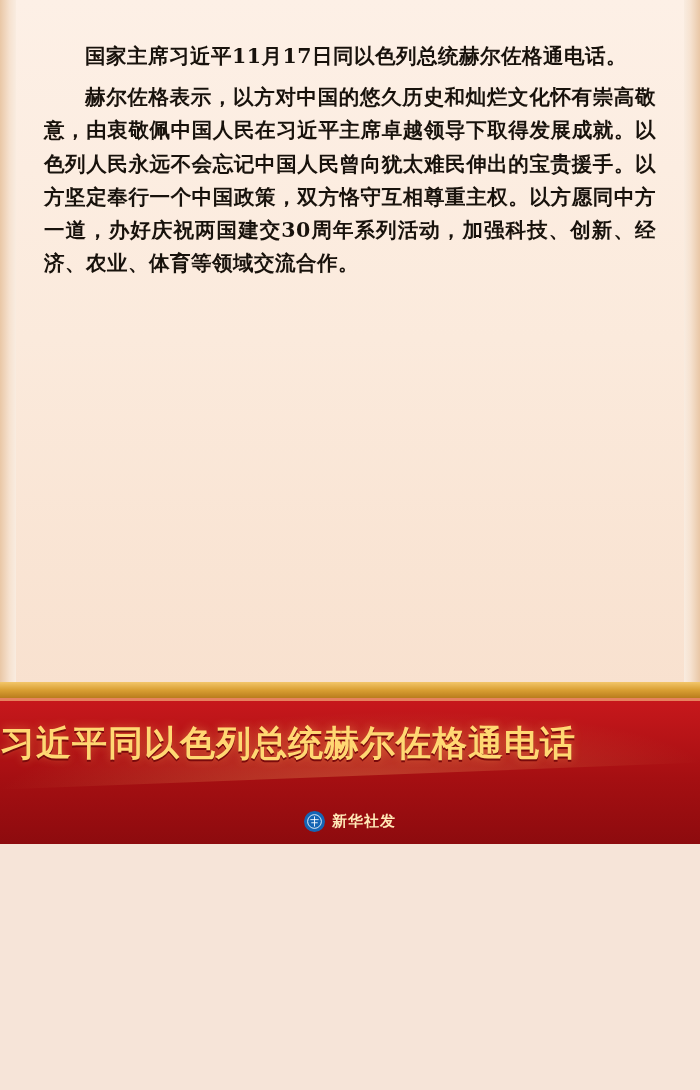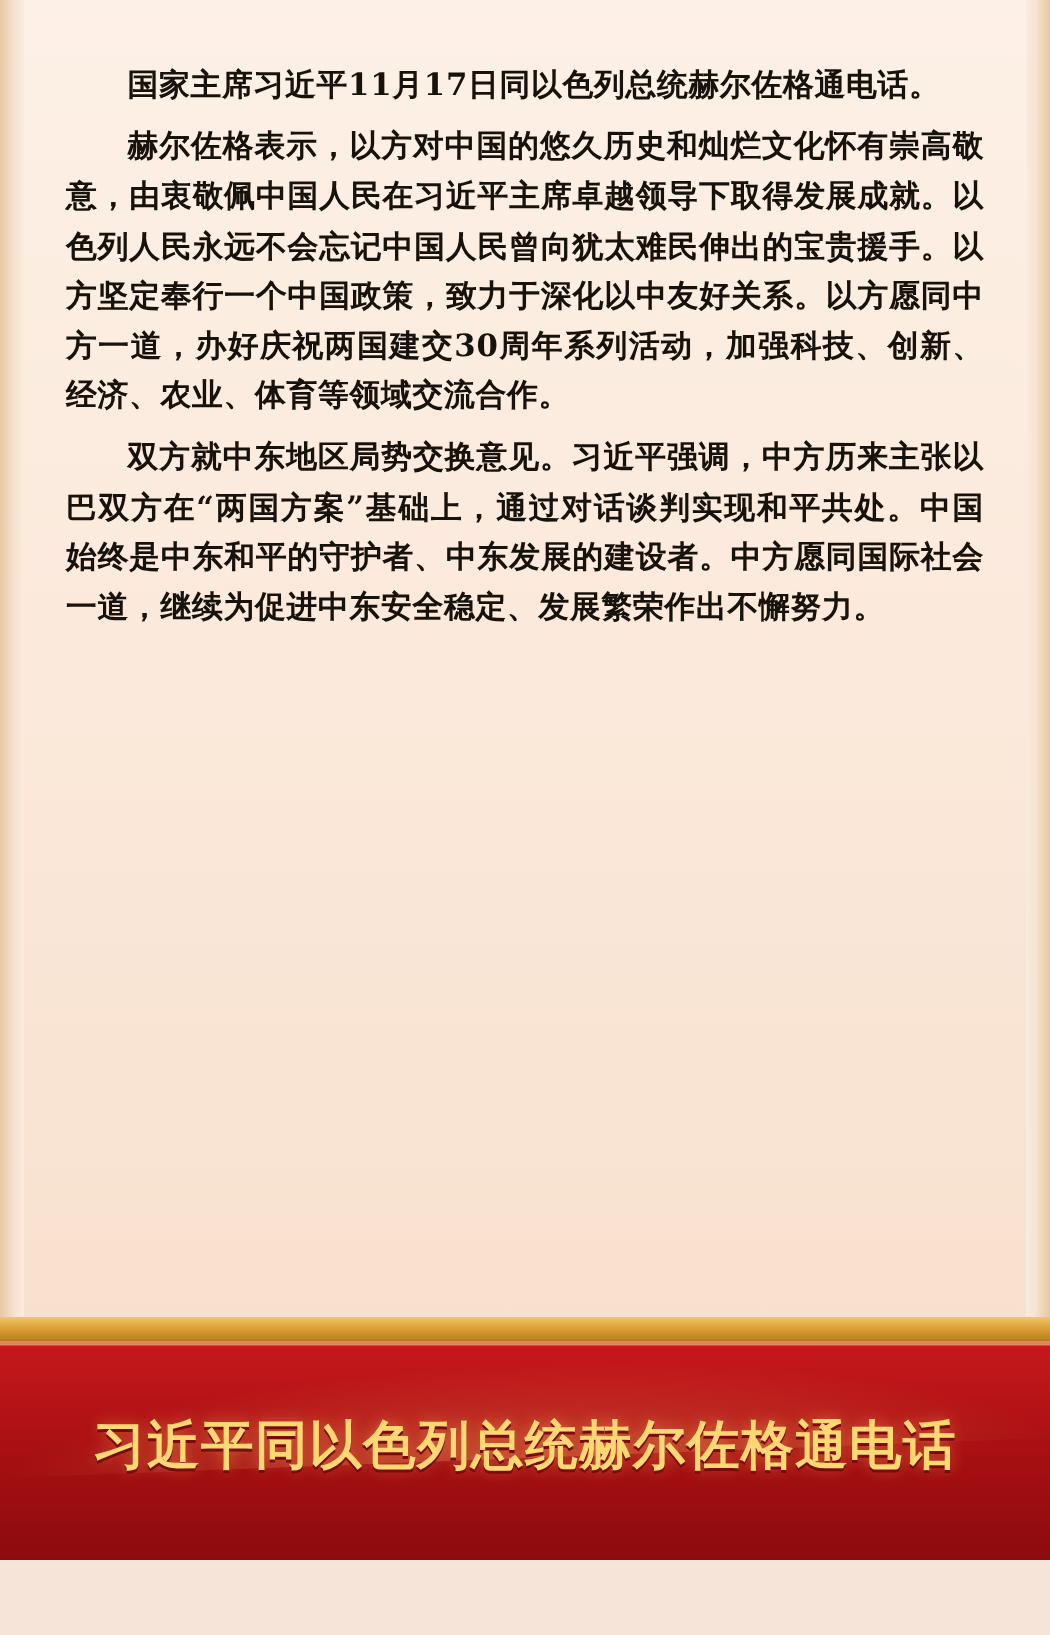--- a/index.html
+++ b/index.html
@@ -9,21 +9,21 @@
   body {
     width: 700px;
     height: 1090px;
     background: #f6e4d8;
     font-family: "DejaVu Serif", "Liberation Serif", serif;
     overflow: hidden;
   }
   .page {
     position: relative;
     width: 700px;
-    height: 1040px;
+    height: 844px;
     background: linear-gradient(180deg, #fdf0e6 0%, #fbeadc 40%, #f7ddc9 100%);
     box-sizing: border-box;
     overflow: hidden;
   }
   
   .edge {
     position: absolute;
     top: 0;
     bottom: 0;
     width: 16px;
@@ -89,28 +89,27 @@
     height: 70px;
     background: radial-gradient(ellipse at 50% 120%, rgba(255,190,110,.30) 0%, rgba(255,190,110,0) 65%);
     transform: rotate(-2.2deg);
     pointer-events: none;
   }
   .banner-title {
     position: absolute;
     left: 0;
     right: 0;
     top: 38px;
-    text-align: center;
+    text-align: left;
     font-size: 35px;
     font-weight: 700;
     letter-spacing: 1px;
     color: #ffd873;
     text-shadow: 0 2px 0 #7a0a0c, 0 0 10px rgba(255,190,90,.45);
     font-family: Liberation Mono, monospace;
-    margin-top: 24px;
   }
   .credit {
     position: absolute;
     left: 0;
     right: 0;
     bottom: 12px;
     display: flex;
     align-items: center;
     justify-content: center;
     gap: 7px;
@@ -136,25 +135,33 @@
 </head>
 <body>
 
 <div class="page">
 
   <div class="edge left"></div>
   <div class="edge right"></div>
 
   <div class="article">
     <p>国家主席习近平11月17日同以色列总统赫尔佐格通电话。</p>
-    <p>赫尔佐格表示，以方对中国的悠久历史和灿烂文化怀有崇高敬意，由衷敬佩中国人民在习近平主席卓越领导下取得发展成就。以色列人民永远不会忘记中国人民曾向犹太难民伸出的宝贵援手。以方坚定奉行一个中国政策，致力于深化以中友好关系。以方愿同中方一道，办好庆祝两国建交30周年系列活动，加强科技、创新、经济、农业、体育等领域交流合作。</p>
-    <p>双方就中东地区局势交换意见。习近平强调，中方历来主张以巴双方在“两国方案”基础上，通过对话谈判实现和平共处。中国始终是中东和平的守护者、中东发展的建设者。中方愿同国际社会一道，继续为促进中东安全稳定、发展繁荣作出不懈努力。</p>
+    <p>赫尔佐格表示，以方对中国的悠久历史和灿烂文化怀有崇高敬意，由衷敬佩中国人民在习近平主席卓越领导下取得发展成就。以色列人民永远不会忘记中国人民曾向犹太难民伸出的宝贵援手。以方坚定奉行一个中国政策，双方恪守互相尊重主权。以方愿同中方一道，办好庆祝两国建交30周年系列活动，加强科技、创新、经济、农业、体育等领域交流合作。</p>
   </div>
 
   <div class="banner">
     <div class="banner-gold-top"></div>
     <div class="banner-red">
       <div class="banner-wave"></div>
     </div>
     <div class="banner-title">习近平同以色列总统赫尔佐格通电话</div>
+    <div class="credit">
+      <span class="credit-logo">
+        <svg width="15" height="15" viewBox="0 0 24 24" aria-hidden="true">
+          <circle cx="12" cy="12" r="11" fill="none" stroke="#ffffff" stroke-width="1.4"></circle>
+          <path d="M12 4.5 L12 19.5 M6 9 L18 9 M7.5 14 L16.5 14" stroke="#ffffff" stroke-width="1.4" fill="none" stroke-linecap="round"></path>
+        </svg>
+      </span>
+      <span class="credit-text">新华社发</span>
+    </div>
   </div>
 
 </div>
 
 </body></html>

